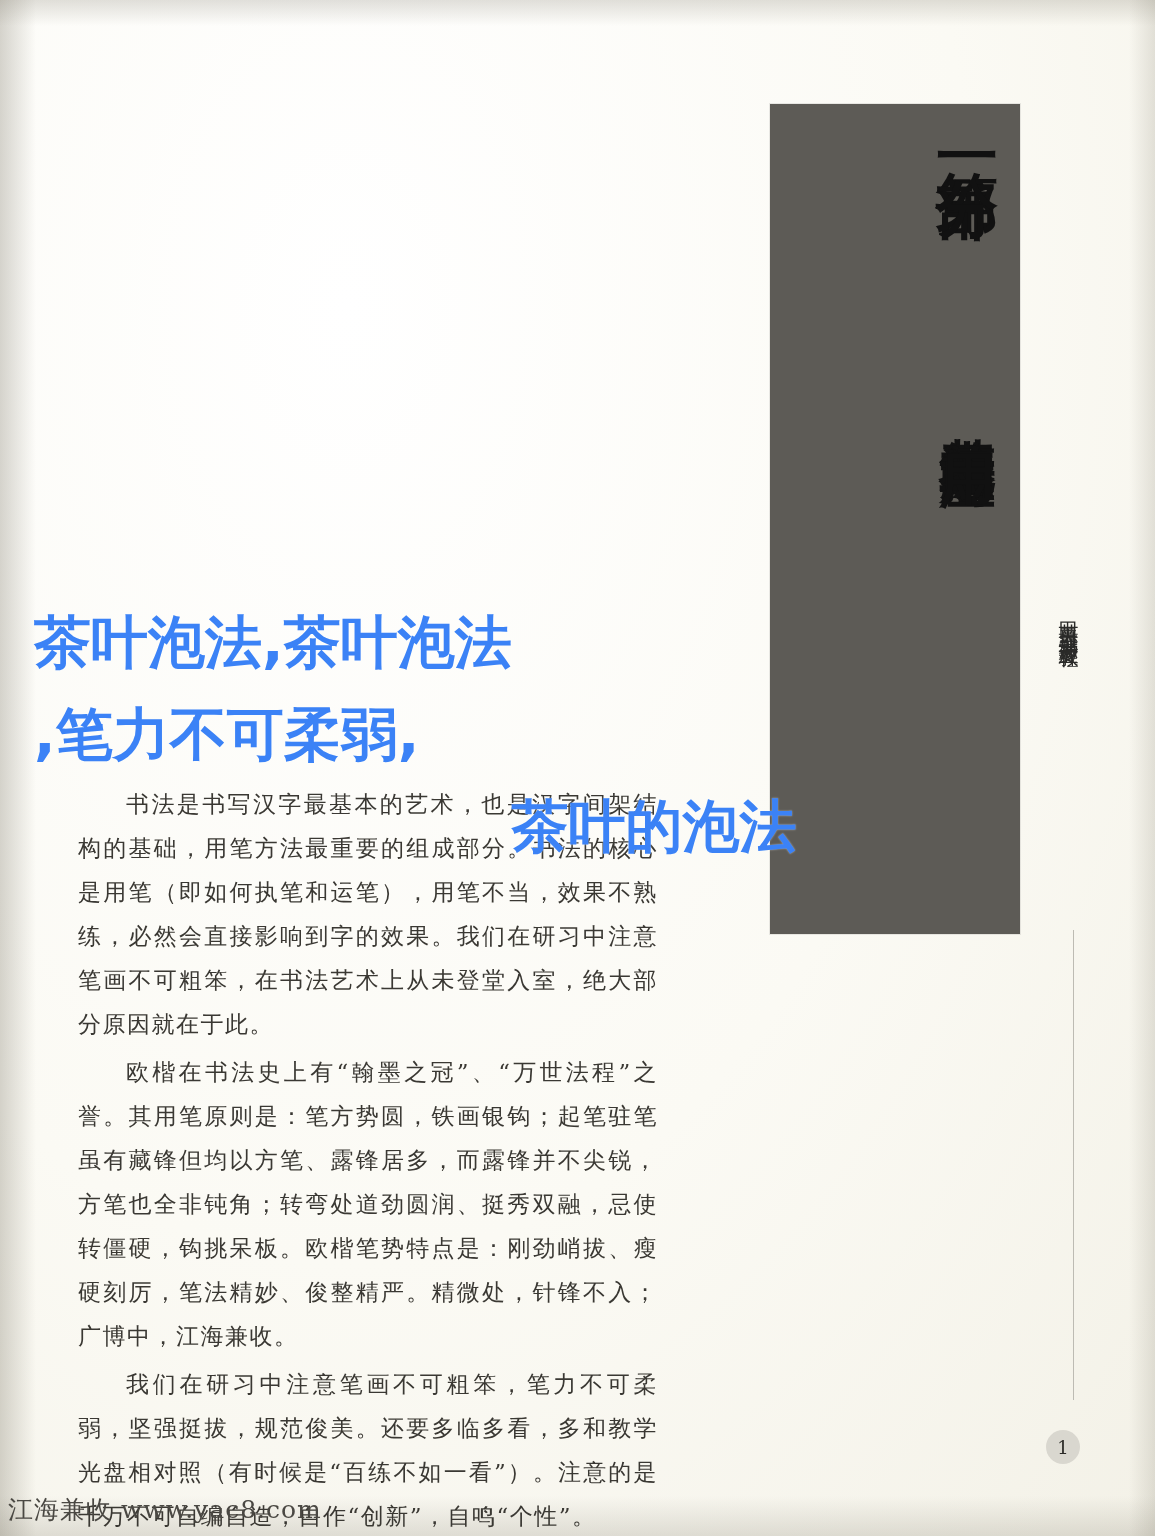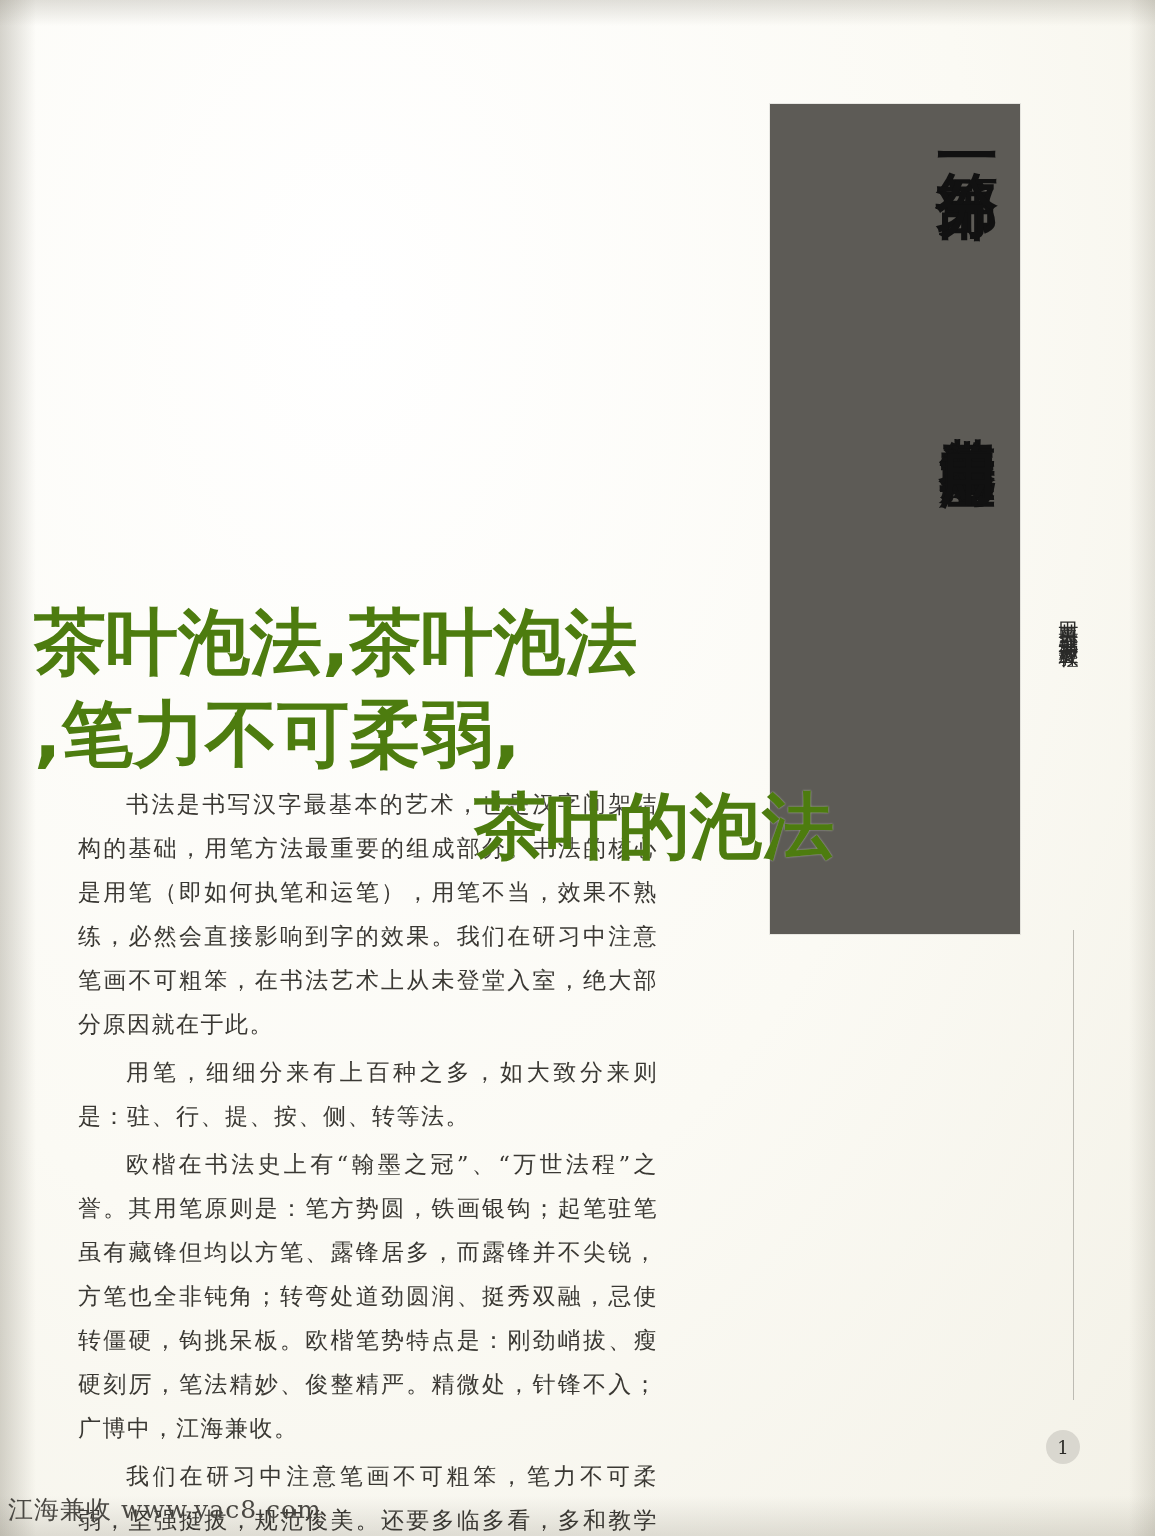--- a/index.html
+++ b/index.html
@@ -133,23 +133,23 @@
   }
 
   
   .overlay-title {
     position: absolute;
     left: 34px;
     top: 596px;
     width: 1090px;
     font-family: "DejaVu Sans", "Liberation Sans", sans-serif;
     font-weight: 700;
-    font-size: 72px;
+    font-size: 57px;
     line-height: 92px;
-    color: #4d7c0f;
+    color: #3b82f6;
     letter-spacing: 0px;
     text-shadow: 0 0 2px rgba(255,255,255,0.55);
   }
   .overlay-title .line2 {
     display: block;
   }
   .overlay-title .line3 {
     display: block;
     text-align: center;
     padding-left: 150px;
@@ -190,21 +190,20 @@
 <div class="page">
 
   <div class="scan"></div>
   <div class="scan-shadow-left"></div>
   <div class="scan-shadow-top"></div>
   <div class="scan-shadow-right"></div>
   <div class="scan-shadow-bottom"></div>
 
   <div class="body-text">
     <p class="indent">书法是书写汉字最基本的艺术，也是汉字间架结构的基础，用笔方法最重要的组成部分。书法的核心是用笔（即如何执笔和运笔），用笔不当，效果不熟练，必然会直接影响到字的效果。我们在研习中注意笔画不可粗笨，在书法艺术上从未登堂入室，绝大部分原因就在于此。</p>
-    <p class="indent">用笔，细细分来有上百种之多，如大致分来则是：驻、行、提、按、侧、转等法。</p>
     <p class="indent">欧楷在书法史上有“翰墨之冠”、“万世法程”之誉。其用笔原则是：笔方势圆，铁画银钩；起笔驻笔虽有藏锋但均以方笔、露锋居多，而露锋并不尖锐，方笔也全非钝角；转弯处道劲圆润、挺秀双融，忌使转僵硬，钩挑呆板。欧楷笔势特点是：刚劲峭拔、瘦硬刻厉，笔法精妙、俊整精严。精微处，针锋不入；广博中，江海兼收。</p>
     <p class="indent">我们在研习中注意笔画不可粗笨，笔力不可柔弱，坚强挺拔，规范俊美。还要多临多看，多和教学光盘相对照（有时候是“百练不如一看”）。注意的是千万不可自编自造，自作“创新”，自鸣“个性”。</p>
   </div>
 
   <div class="part-banner">
     <div class="part-banner-inner">
       <div class="vtext part-label">第一部分</div>
       <div class="vtext part-title">基本笔法的掌握与应用</div>
     </div>
   </div>

